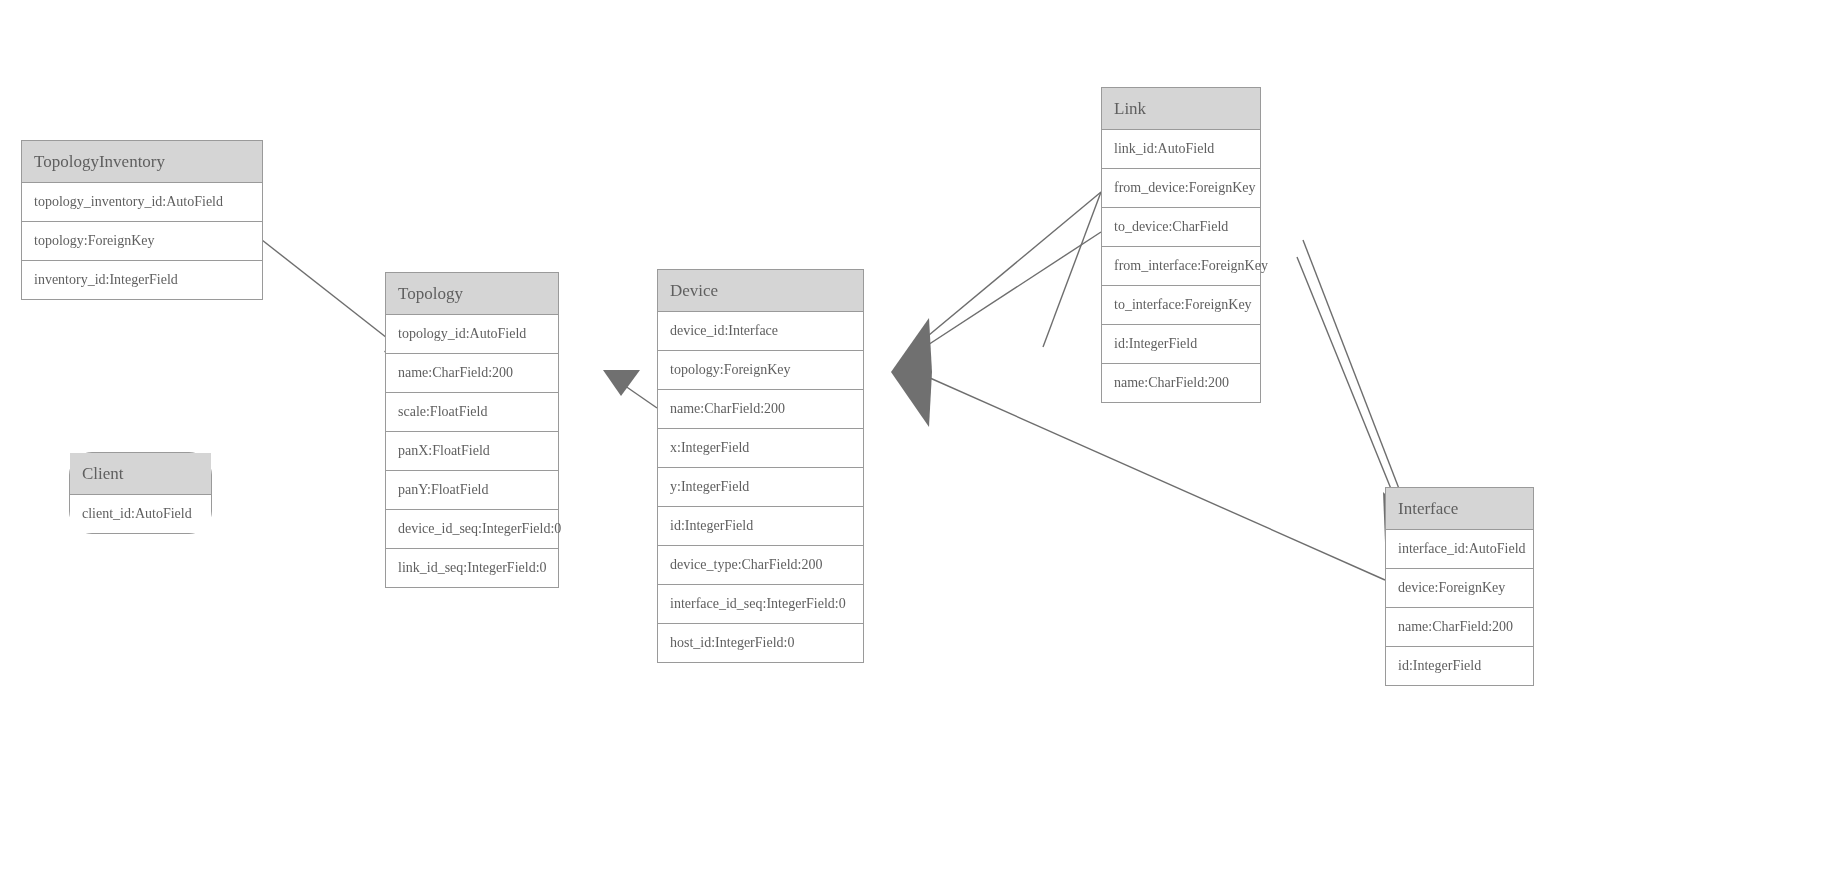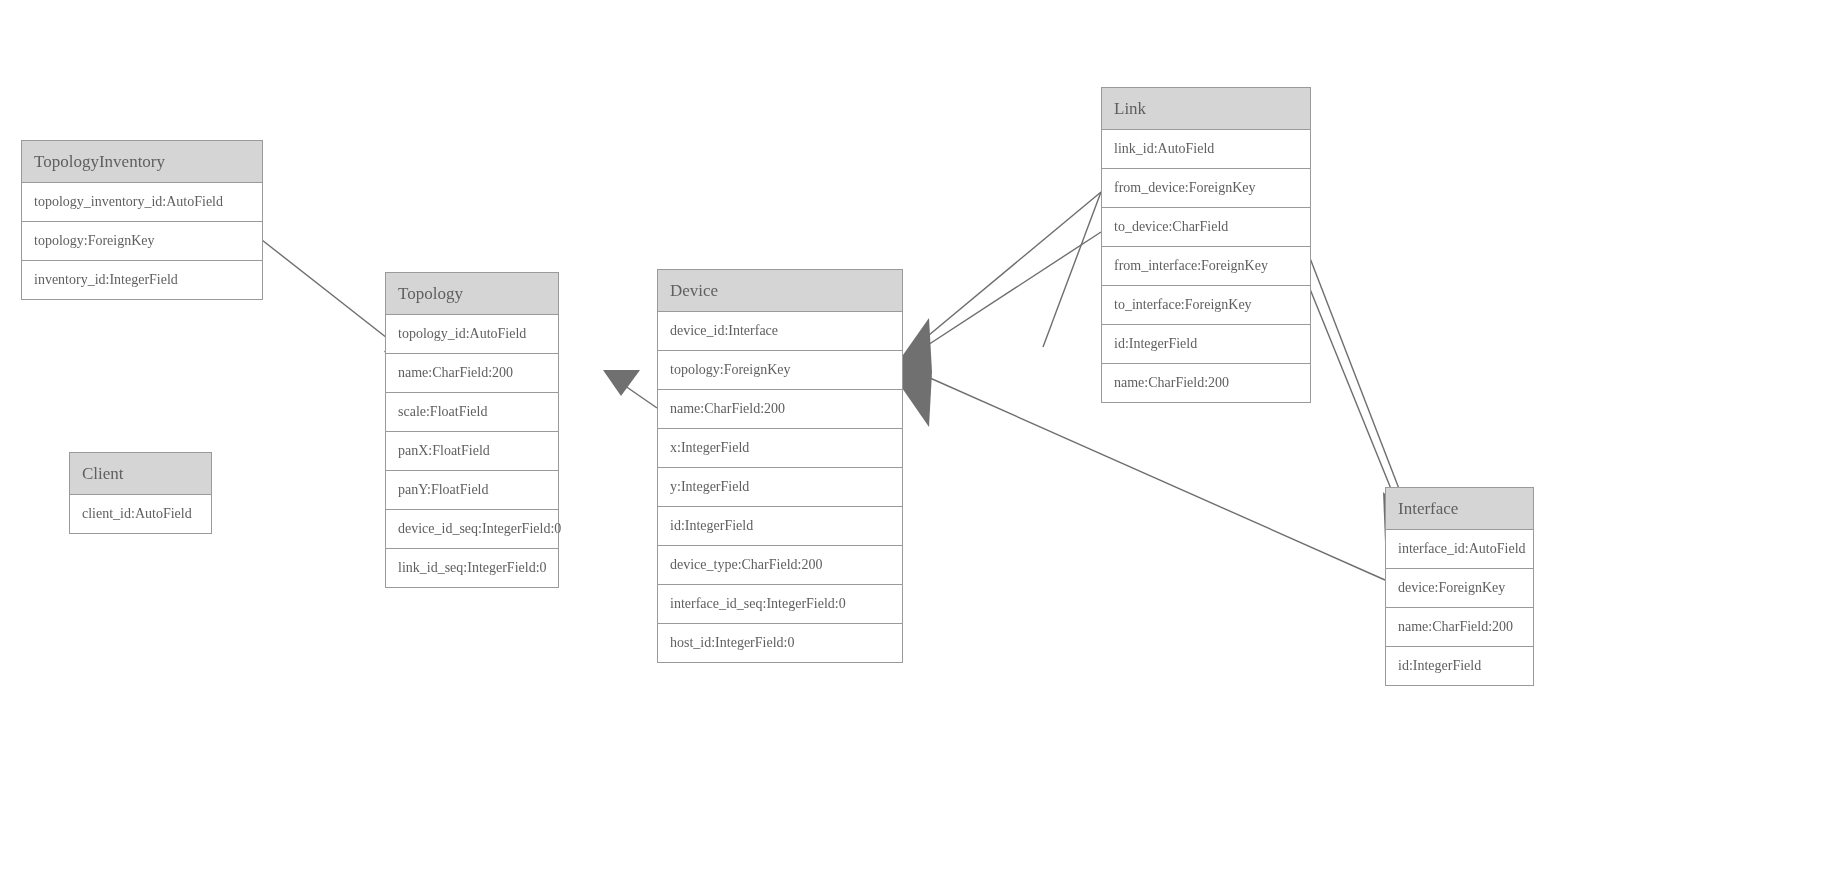--- a/index.html
+++ b/index.html
@@ -108,50 +108,50 @@
 
   </svg>
 
   <div class="entity" style="left:21px; top:140px; width:242px;">
     <div class="entity-header">TopologyInventory</div>
     <div class="entity-field">topology_inventory_id:AutoField</div>
     <div class="entity-field">topology:ForeignKey</div>
     <div class="entity-field">inventory_id:IntegerField</div>
   </div>
 
-  <div class="entity" style="left:69px; top:452px; width:143px;">
+  <div class="entity" style="left:69px; top:452px; width:143px;border-radius:23px;">
     <div class="entity-header">Client</div>
     <div class="entity-field">client_id:AutoField</div>
   </div>
 
   <div class="entity" style="left:385px; top:272px; width:174px;">
     <div class="entity-header">Topology</div>
     <div class="entity-field">topology_id:AutoField</div>
     <div class="entity-field">name:CharField:200</div>
     <div class="entity-field">scale:FloatField</div>
     <div class="entity-field">panX:FloatField</div>
     <div class="entity-field">panY:FloatField</div>
     <div class="entity-field">device_id_seq:IntegerField:0</div>
     <div class="entity-field">link_id_seq:IntegerField:0</div>
   </div>
 
-  <div class="entity" style="left:657px; top:269px; width:246px;">
+  <div class="entity" style="left:657px; top:269px; width:207px;">
     <div class="entity-header">Device</div>
     <div class="entity-field">device_id:Interface</div>
     <div class="entity-field">topology:ForeignKey</div>
     <div class="entity-field">name:CharField:200</div>
     <div class="entity-field">x:IntegerField</div>
     <div class="entity-field">y:IntegerField</div>
     <div class="entity-field">id:IntegerField</div>
     <div class="entity-field">device_type:CharField:200</div>
     <div class="entity-field">interface_id_seq:IntegerField:0</div>
     <div class="entity-field">host_id:IntegerField:0</div>
   </div>
 
-  <div class="entity" style="left:1101px; top:87px; width:210px;">
+  <div class="entity" style="left:1101px; top:87px; width:160px;">
     <div class="entity-header">Link</div>
     <div class="entity-field">link_id:AutoField</div>
     <div class="entity-field">from_device:ForeignKey</div>
     <div class="entity-field">to_device:CharField</div>
     <div class="entity-field">from_interface:ForeignKey</div>
     <div class="entity-field">to_interface:ForeignKey</div>
     <div class="entity-field">id:IntegerField</div>
     <div class="entity-field">name:CharField:200</div>
   </div>
 

